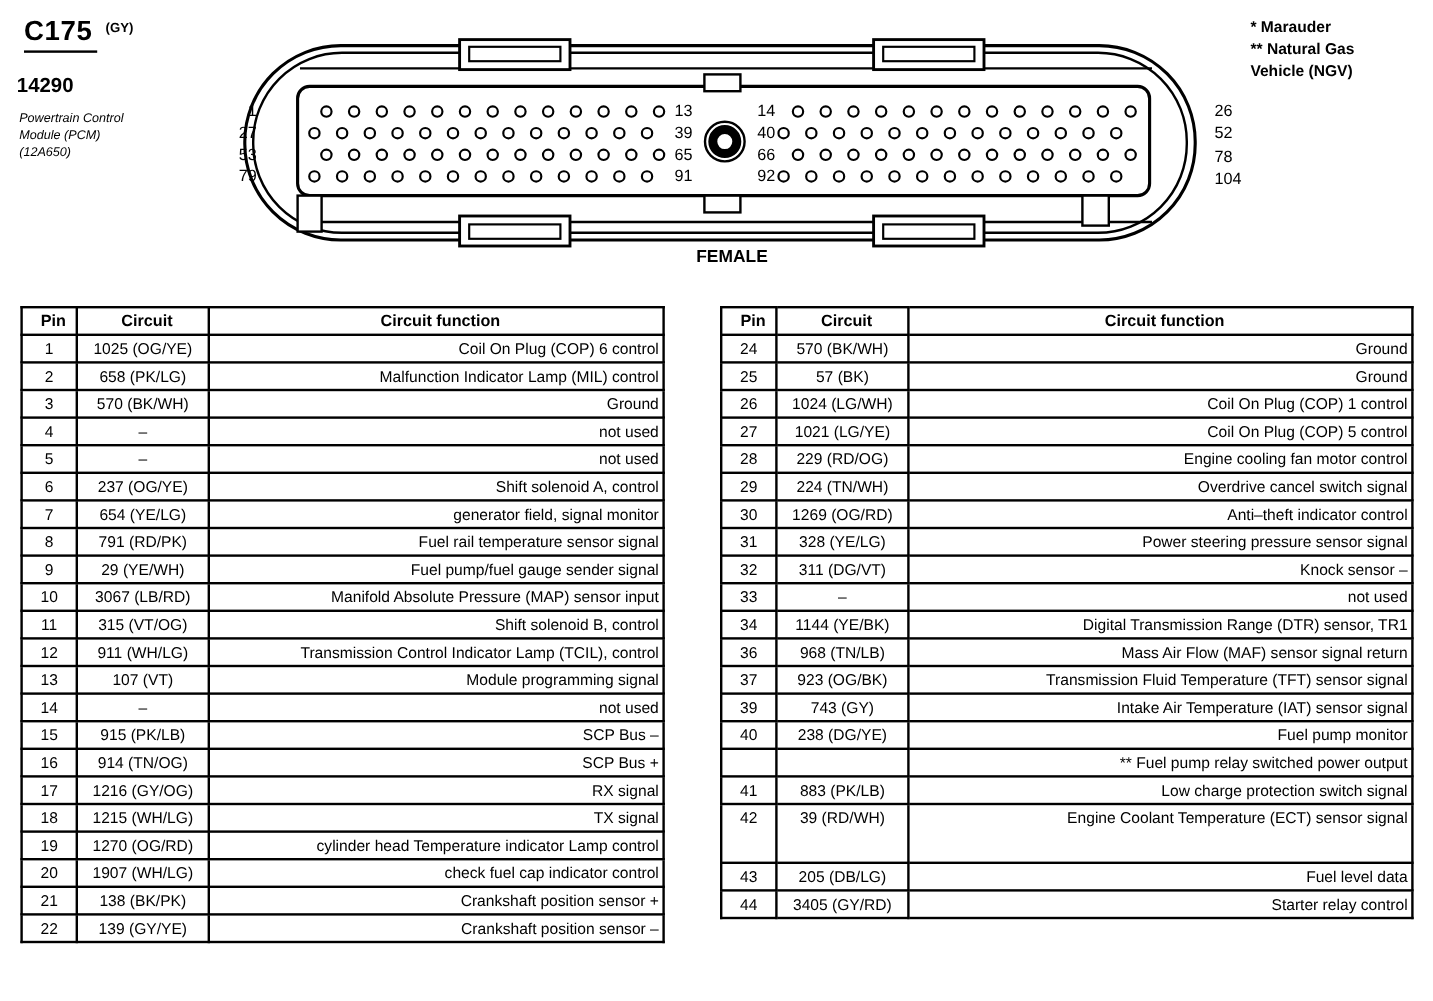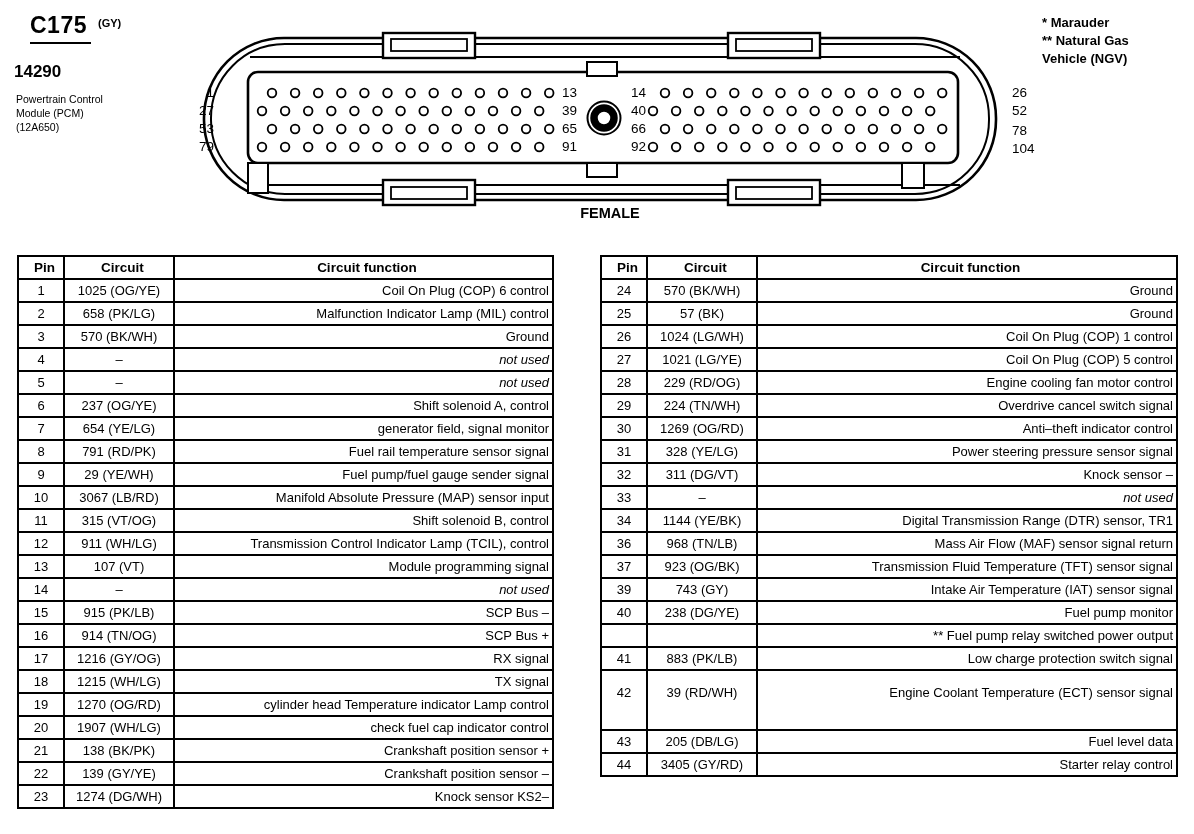--- a/index.html
+++ b/index.html
@@ -1,26 +1,26 @@
 <!DOCTYPE html>
 <html><head>
 <meta charset="utf-8">
 <style>
   html,body { margin:0; padding:0; background:#fff; }
   body { width:1194px; height:834px; position:relative; overflow:hidden;
          font-family:"Liberation Sans", sans-serif; color:#000; }
   .abs { position:absolute; }
 
   
-  .cid-line { left:30px; top:12px;text-align:right; }
+  .cid-line { left:20px; top:12px;text-align:right; }
   .cid { font-size:23px; font-weight:bold; letter-spacing:.5px;
          border-bottom:2.5px solid #000; padding:0 4px 3px 0; display:inline-block; }
   .ccolor { font-size:11px; font-weight:bold; margin-left:7px; vertical-align:6px; }
   .partno { left:14px; top:62px; font-size:17px; font-weight:bold;text-align:right; }
-  .moddesc { left:16px; top:92px; font-size:10.5px; line-height:14px; }
+  .moddesc { left:16px; top:92px; font-size:10.5px; line-height:14px;font-style:italic; }
 
   
   .notes { left:1042px; top:14px; font-size:13px; line-height:18px;font-weight:bold; }
 
   
   .connector { left:190px; top:25px; }
 
   
   .tblwrap-left  { left:17px;  top:255px; }
   .tblwrap-right { left:600px; top:255px; }
@@ -29,22 +29,22 @@
     border:2px solid #000; height:21px; padding:0 3px;
     font-size:13px; line-height:15px; overflow:hidden; white-space:nowrap;
   }
   table.pinout th { font-weight:bold; font-size:13.5px;padding-left:10px; }
   .w-left  { width:537px; }
   .w-right { width:578px; }
   col.c-pin { width:46px; }
   col.c-circuit { width:110px; }
   td.pin-cell, td.circuit-cell { text-align:center; }
   td.fn-cell { text-align:right; padding-left:9px; }
-  tr.tall td { height:44px; vertical-align:top; padding-top:14px; }
-  .italic { font-style:italic; }
+  tr.tall td { height:44px; vertical-align:top; padding-top:3px; }
+  .italic { }
 </style>
 </head>
 <body>
 
 <div class="abs cid-line">
   <span class="cid">C175</span><span class="ccolor">(GY)</span>
 </div>
 <div class="abs partno">14290</div>
 <div class="abs moddesc">
   <div>Powertrain Control</div>
@@ -340,25 +340,20 @@
         <tr>
           <td class="pin-cell">21</td>
           <td class="circuit-cell">138 (BK/PK)</td>
           <td class="fn-cell">Crankshaft position sensor  +</td>
         </tr>
         <tr>
           <td class="pin-cell">22</td>
           <td class="circuit-cell">139 (GY/YE)</td>
           <td class="fn-cell">Crankshaft position sensor  –</td>
         </tr>
-        <tr>
-          <td class="pin-cell">23</td>
-          <td class="circuit-cell">1274 (DG/WH)</td>
-          <td class="fn-cell">Knock sensor  KS2–</td>
-        </tr>
       </tbody>
     </table>
 </div>
 <div class="abs tblwrap-right">
   <table class="pinout w-right" id="table-right">
     <colgroup>
         <col class="c-pin">
         <col class="c-circuit">
         <col>
       </colgroup>

